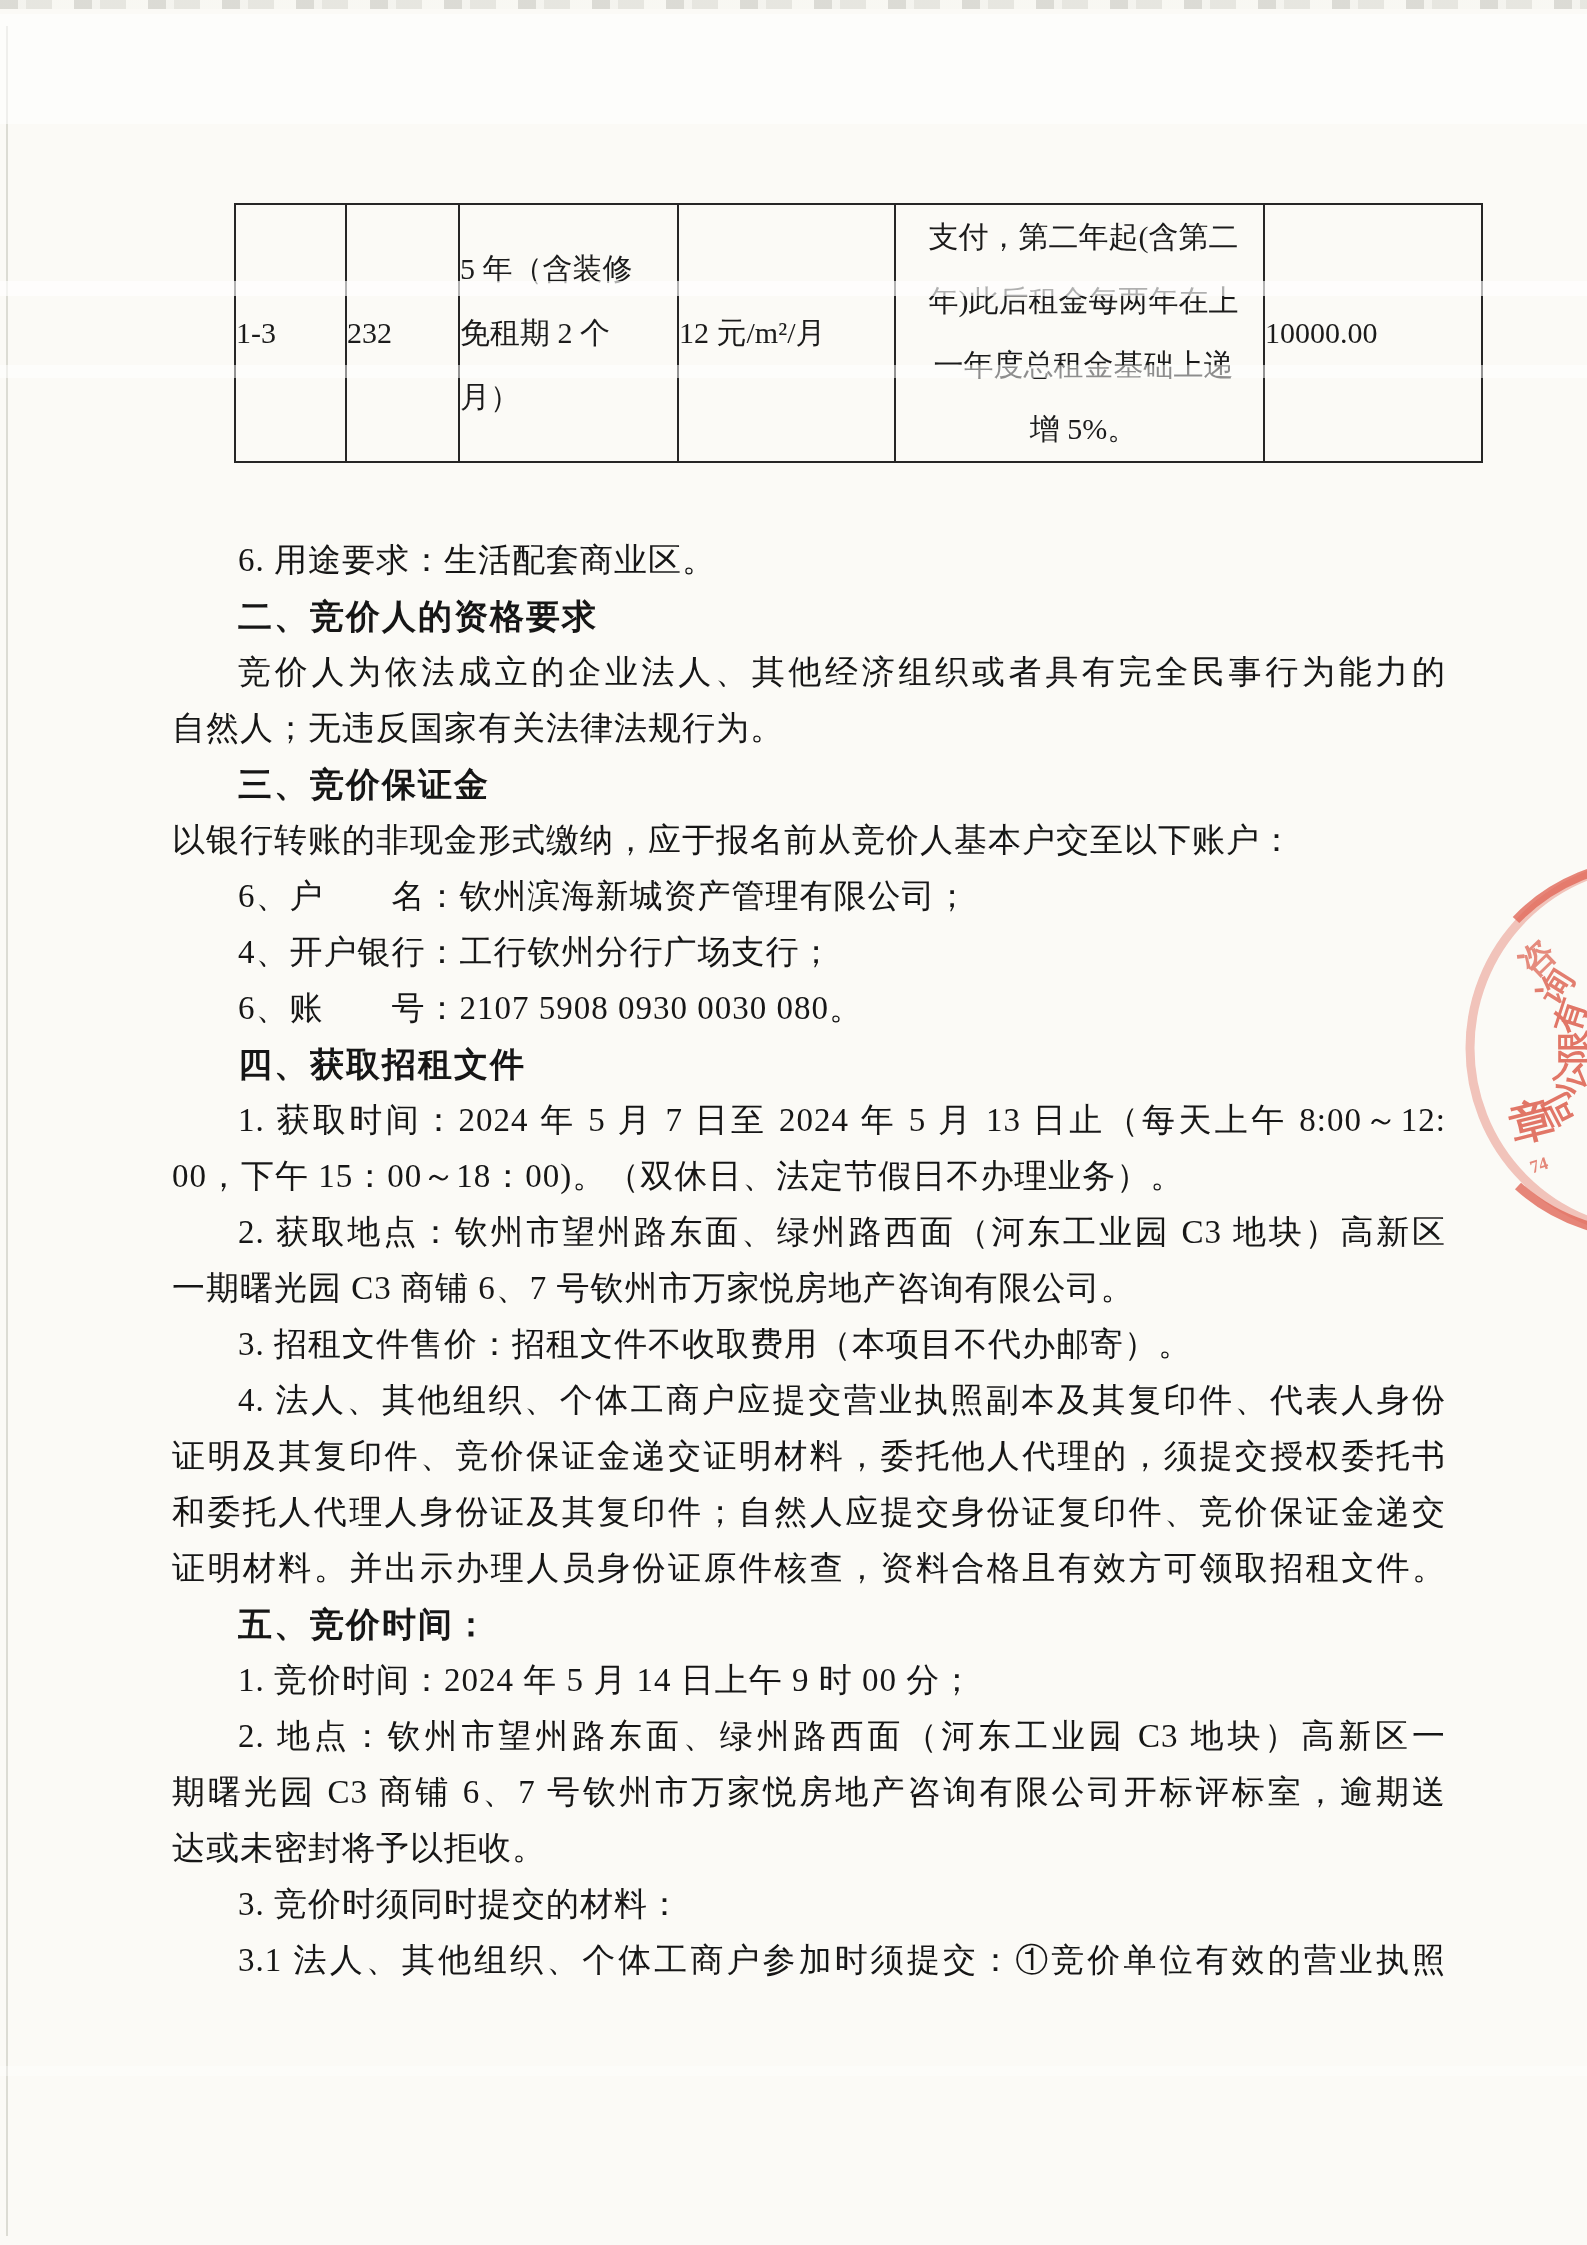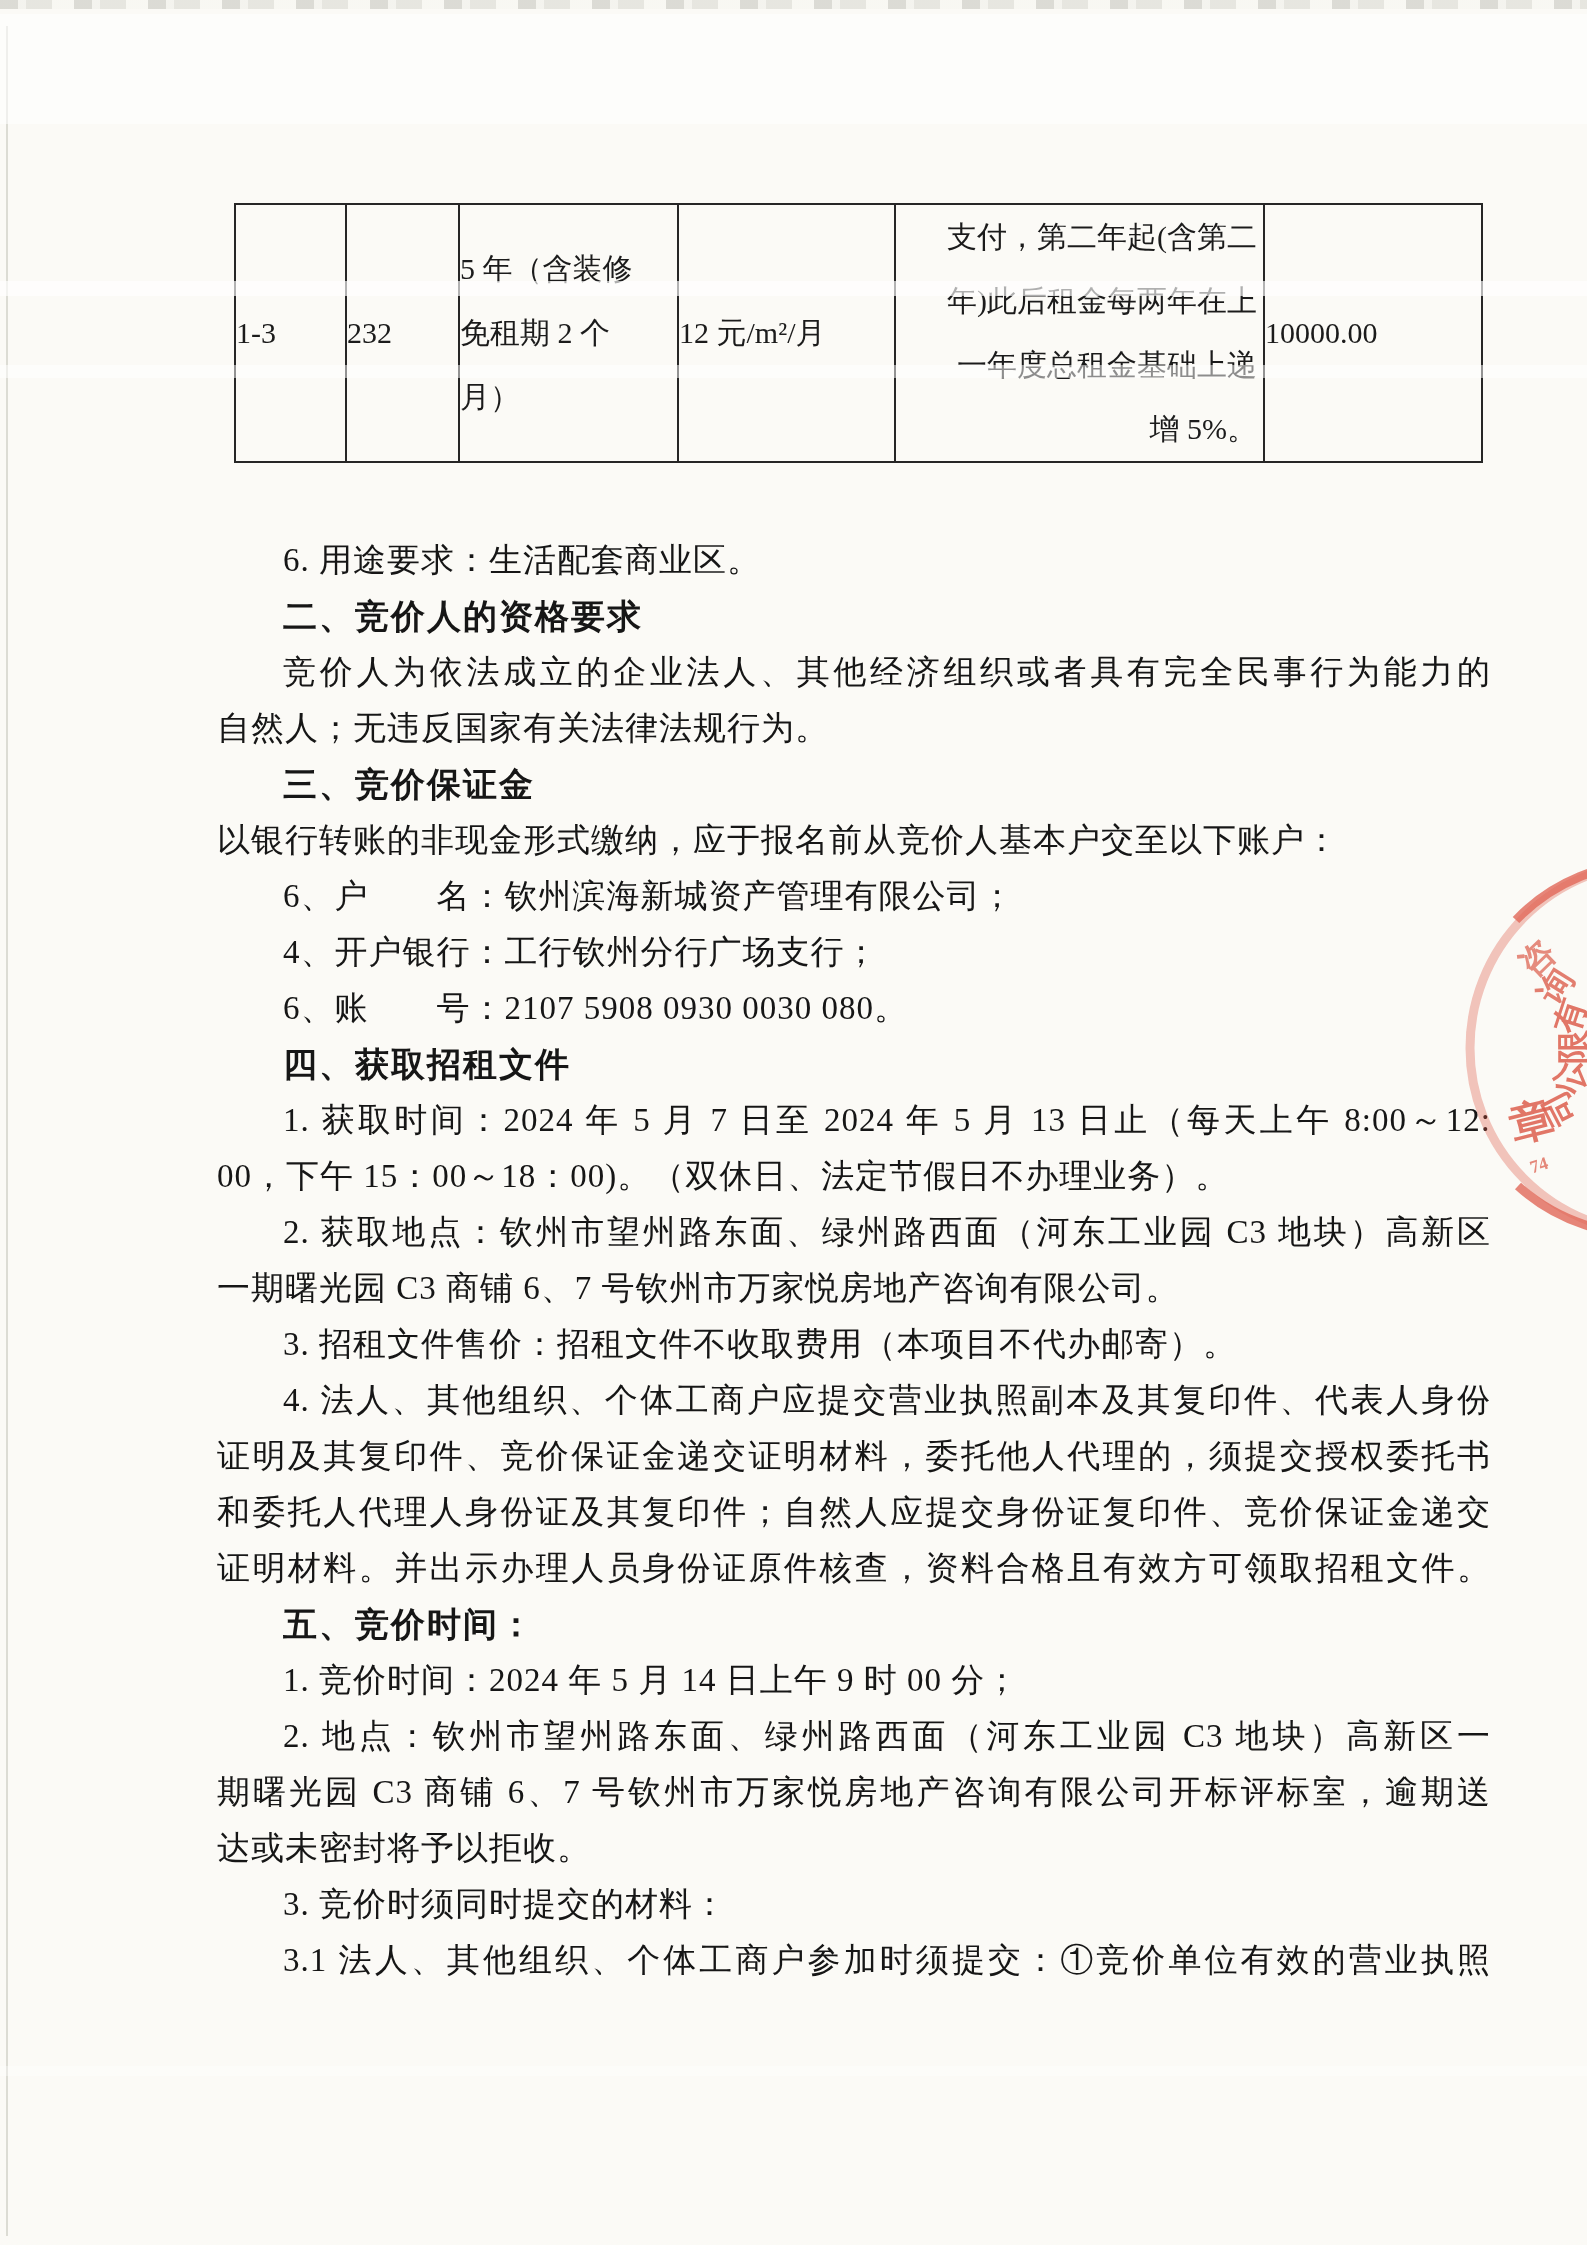--- a/index.html
+++ b/index.html
@@ -38,29 +38,28 @@
   }
   .lease-table td{
     border:2px solid #262626;
     font-size:30px;line-height:64px;
     text-align:left;vertical-align:middle;
     white-space:pre-line;
     padding:0;
     color:#1b1b1b;
   }
   .lease-table td.payment-cell{
-    text-align:right;padding-left:14px;padding-right:6px;
+    text-align:center;padding-left:14px;padding-right:6px;
   }
   .lease-table tr{height:257px;}
 
   
   .body-text{
     position:absolute;left:172px;top:532px;width:1274px;
     z-index:10;
-    margin-left:45px;
   }
   .line{
     height:56px;line-height:56px;
     font-size:33px;
     white-space:pre-line;
     letter-spacing:1px;
   }
   .line.ind{padding-left:66px;}
   .line.fill{text-align:justify;text-align-last:justify;}
   .line.bold{

